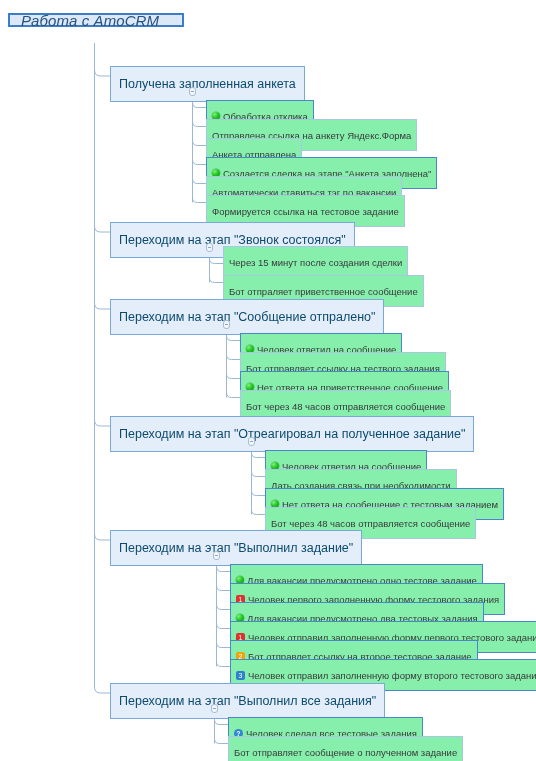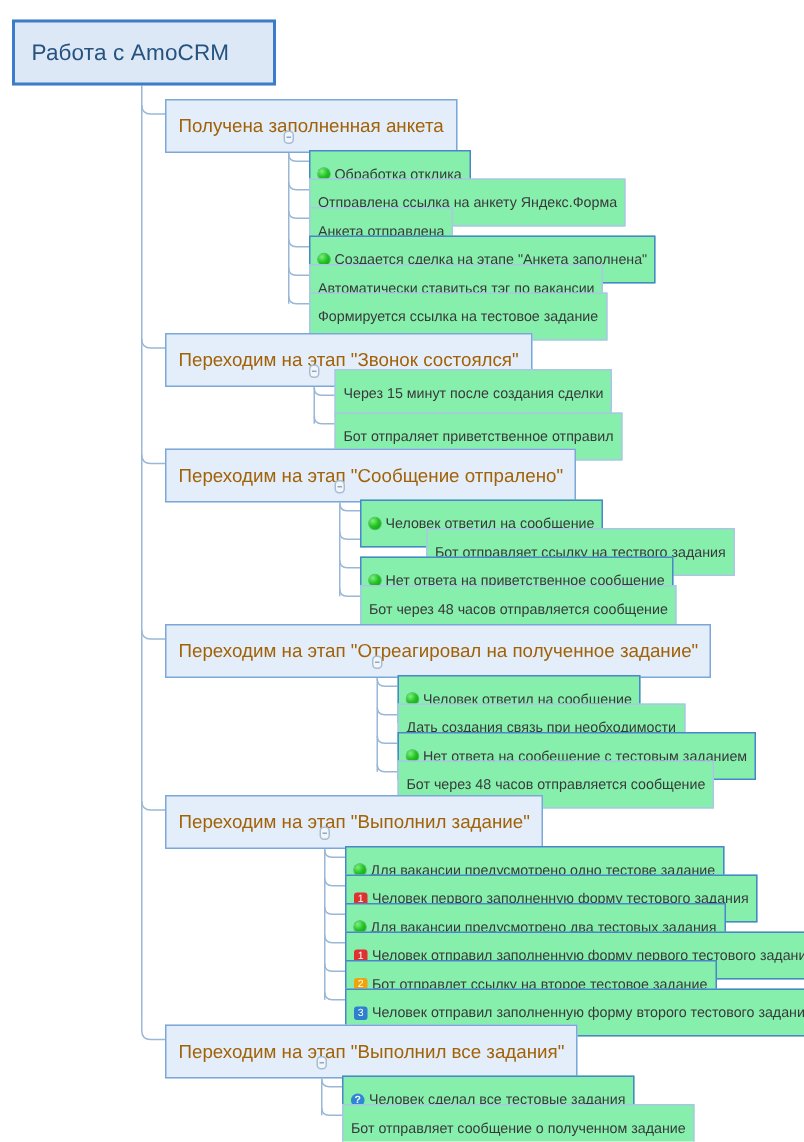--- a/index.html
+++ b/index.html
@@ -31,21 +31,21 @@
     border:2px solid #3d7cc9;
     color:#26527f;
     font-size:15px;
     padding:0 11px;
     height:30px;
     letter-spacing:.1px;
   }
   .branch{
     background:#e4eefa;
     border:1px solid #7aa8d8;
-    color:#a16207;
+    color:#0c4a6e;
     font-size:12.5px;
     padding:0 8px;
     height:36px;
   }
   .leaf{
     background:#86efac;
     border:1px solid #a9c6e4;
     color:#39393b;
     font-size:9.5px;
     padding:0 5px;
@@ -131,21 +131,21 @@
       <path d="M 216.5 566.5 Q 216.5 571.5 221.5 571.5 L 230 571.5" fill="none" stroke="#9ab8d6" stroke-width="1"></path>
       <path d="M 216.5 585.5 Q 216.5 590.5 221.5 590.5 L 230 590.5" fill="none" stroke="#9ab8d6" stroke-width="1"></path>
       <path d="M 216.5 604.5 Q 216.5 609.5 221.5 609.5 L 230 609.5" fill="none" stroke="#9ab8d6" stroke-width="1"></path>
       <path d="M 216.5 623.5 Q 216.5 628.5 221.5 628.5 L 230 628.5" fill="none" stroke="#9ab8d6" stroke-width="1"></path>
       <path d="M 216.5 642.5 Q 216.5 647.5 221.5 647.5 L 230 647.5" fill="none" stroke="#9ab8d6" stroke-width="1"></path>
       <path d="M 216.5 661.5 Q 216.5 666.5 221.5 666.5 L 230 666.5" fill="none" stroke="#9ab8d6" stroke-width="1"></path>
       <path d="M 214.5 703 L 214.5 743.5" fill="none" stroke="#9ab8d6" stroke-width="1"></path>
       <path d="M 214.5 719.5 Q 214.5 724.5 219.5 724.5 L 228 724.5" fill="none" stroke="#9ab8d6" stroke-width="1"></path>
       <path d="M 214.5 738.5 Q 214.5 743.5 219.5 743.5 L 228 743.5" fill="none" stroke="#9ab8d6" stroke-width="1"></path>
     </svg>
-<div class="node root" style="left: 8px; top: 13px; width: 176px; height: 44px;">
+<div class="node root" style="left: 8px; top: 13px; width: 176px; height: 14px; font-style: italic;">
       <span>Работа с AmoCRM</span>
     </div>
     <div class="node branch" style="left: 110px; top: 66px;">
       <span>Получена заполненная анкета</span>
     </div>
     <div class="node leaf marked" style="left: 206px; top: 100px;">
       <span class="ico ico-green"></span>
       <span class="txt">Обработка отклика</span>
     </div>
     <div class="node leaf" style="left: 206px; top: 119px;">
@@ -165,31 +165,31 @@
       <span class="txt">Формируется ссылка на тестовое задание</span>
     </div>
     <div class="handle" style="left: 189px; top: 87px;"></div>
     <div class="node branch" style="left: 110px; top: 222px;">
       <span>Переходим на этап "Звонок состоялся"</span>
     </div>
     <div class="node leaf" style="left: 223px; top: 246px;">
       <span class="txt">Через 15 минут после создания сделки</span>
     </div>
     <div class="node leaf" style="left: 223px; top: 275px;">
-      <span class="txt">Бот отпраляет приветственное отправил</span>
+      <span class="txt">Бот отпраляет приветственное сообщение</span>
     </div>
     <div class="handle" style="left: 206px; top: 243px;"></div>
     <div class="node branch" style="left: 110px; top: 299px;">
       <span>Переходим на этап "Сообщение отпралено"</span>
     </div>
     <div class="node leaf marked" style="left: 240px; top: 333px;">
       <span class="ico ico-green"></span>
       <span class="txt">Человек ответил на сообщение</span>
     </div>
-    <div class="node leaf" style="left: 240px; top: 352px; margin-left: 44px;">
+    <div class="node leaf" style="left: 240px; top: 352px;">
       <span class="txt">Бот отправляет ссылку на тествого задания</span>
     </div>
     <div class="node leaf marked" style="left: 240px; top: 371px;">
       <span class="ico ico-green"></span>
       <span class="txt">Нет ответа на приветственное сообщение</span>
     </div>
     <div class="node leaf" style="left: 240px; top: 390px;">
       <span class="txt">Бот через 48 часов отправляется  сообщение</span>
     </div>
     <div class="handle" style="left: 223px; top: 320px;"></div>

